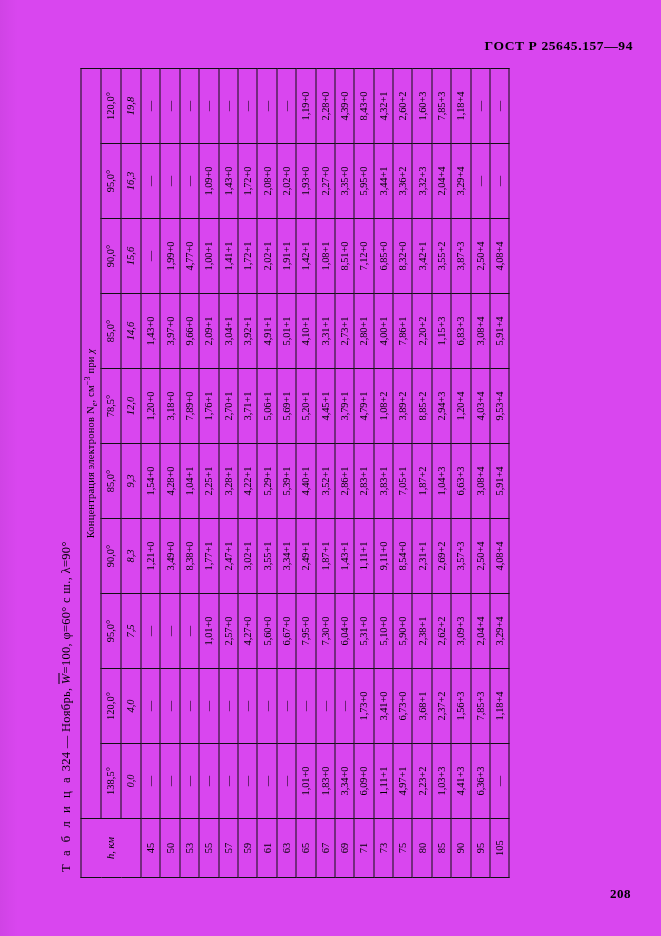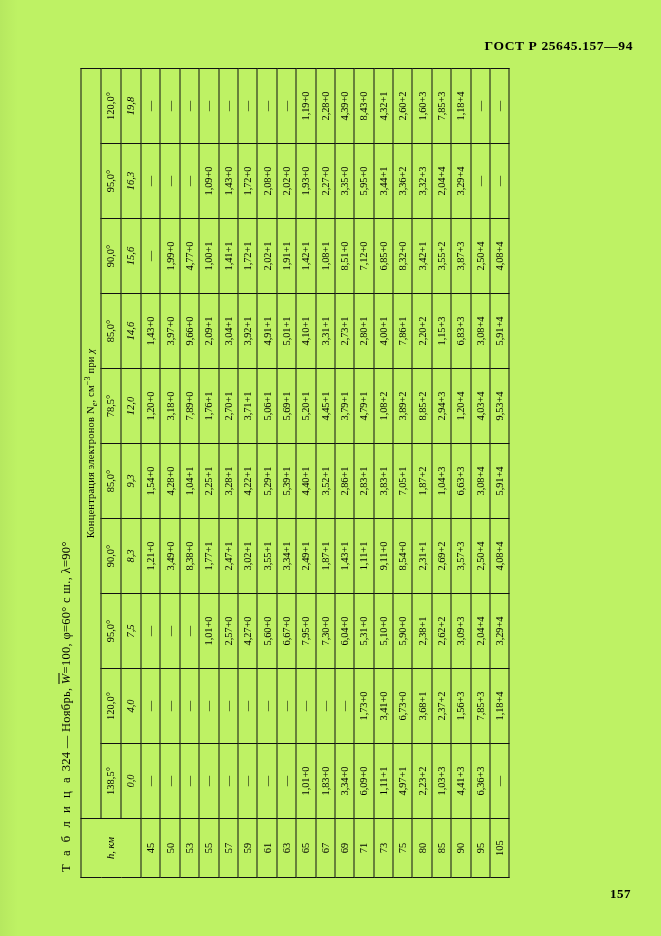--- a/index.html
+++ b/index.html
@@ -14,21 +14,21 @@
     overflow: hidden;
     font-family: "Liberation Serif", "DejaVu Serif", serif;
     color: #000000;
     position: relative;
   }
 
   
   .page {
     position: absolute;
     inset: 0;
-    background: #bef264;
+    background: #d946ef;
     padding-left: 19px;
   }
 
   .doc-header {
     position: absolute;
     top: 38px;
     right: 28px;
     font-family: "Liberation Serif", "DejaVu Serif", serif;
     font-size: 13.5px;
     font-weight: bold;
@@ -143,21 +143,21 @@
 </style>
 </head>
 <body>
 
 <div class="page">
 
   <div class="edge-shade"></div>
 
   <div class="doc-header">ГОСТ Р 25645.157—94</div>
 
-  <div class="page-number">157</div>
+  <div class="page-number">208</div>
 
   <div class="rot-stage">
     <div class="rot-inner">
 
       <div class="tbl-title">
         <span class="spaced">Т а б л и ц а</span>
         <span>324</span>
         <span>—</span>
         <span>Ноябрь,</span>
         <span class="ovl ital">W</span><span>=100,</span>

